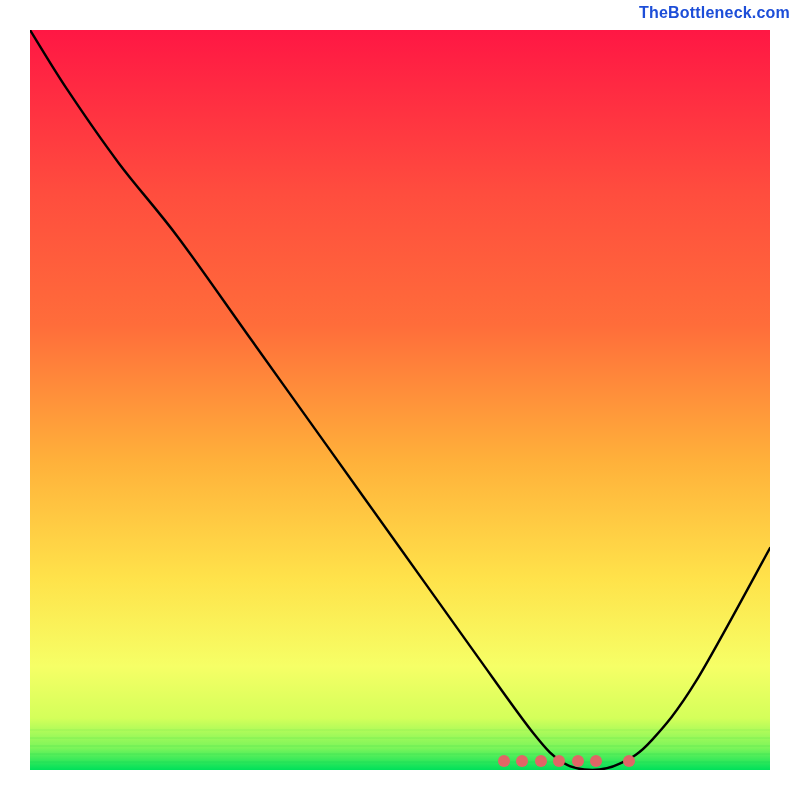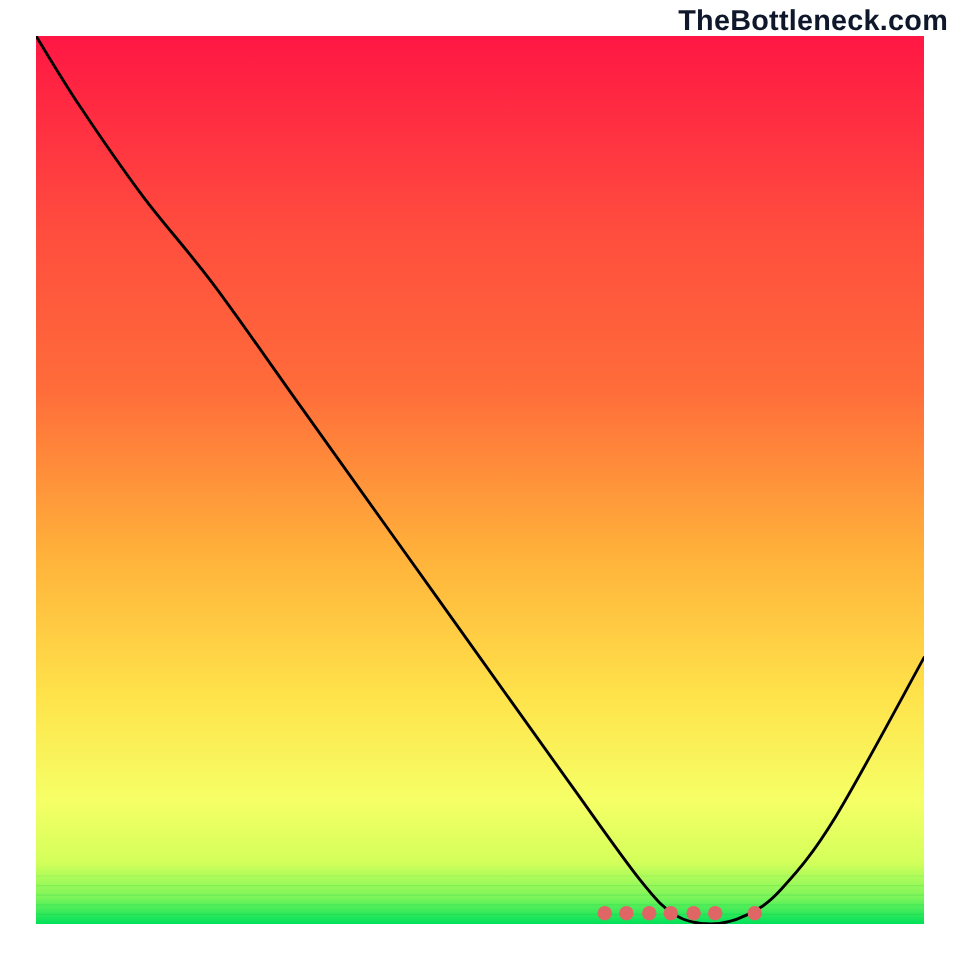--- a/index.html
+++ b/index.html
@@ -13,23 +13,23 @@
   }
   .stage {
     position: relative;
     width: 800px;
     height: 800px;
   }
   .watermark {
     position: absolute;
     top: 4px;
     right: 10px;
-    font-size: 24px;
+    font-size: 16px;
     font-weight: 600;
-    color: #0f172a;
+    color: #1d4ed8;
     letter-spacing: 0.2px;
     user-select: none;
     margin-left: 16px;
   }
   .plot-area {
     position: absolute;
     left: 30px;
     top: 30px;
     width: 740px;
     height: 740px;

